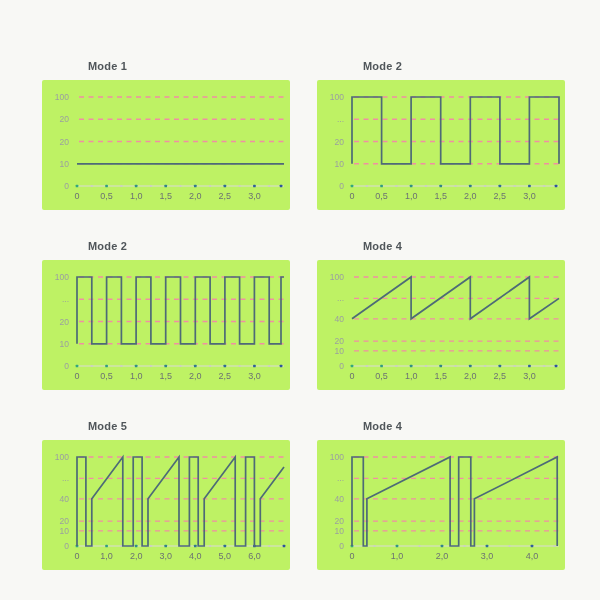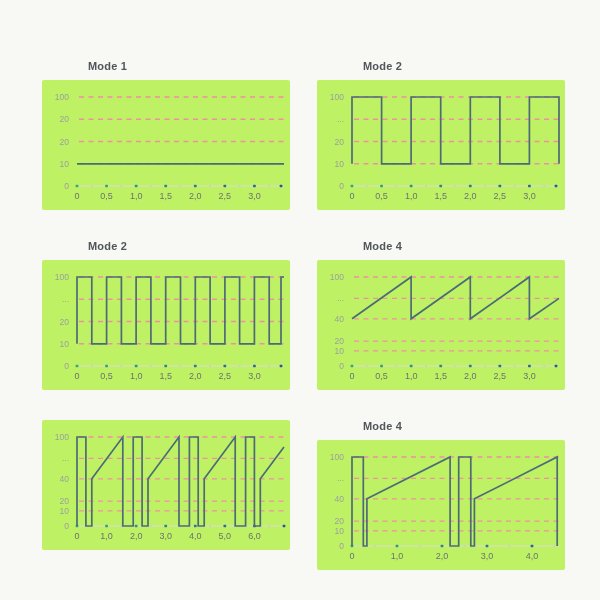--- a/index.html
+++ b/index.html
@@ -191,20 +191,21 @@
           <text x="64.57142857142857" y="119" text-anchor="middle" font-size="9" fill="#6b7273">0,5</text>
           <text x="94.14285714285714" y="119" text-anchor="middle" font-size="9" fill="#6b7273">1,0</text>
           <text x="123.71428571428571" y="119" text-anchor="middle" font-size="9" fill="#6b7273">1,5</text>
           <text x="153.28571428571428" y="119" text-anchor="middle" font-size="9" fill="#6b7273">2,0</text>
           <text x="182.85714285714286" y="119" text-anchor="middle" font-size="9" fill="#6b7273">2,5</text>
           <text x="212.42857142857142" y="119" text-anchor="middle" font-size="9" fill="#6b7273">3,0</text>
         </svg>
       </div>
   </div>
   <div class="chart">
+    <div class="chart-title">Mode 5</div>
     <div class="panel">
         <svg width="248" height="130" viewBox="0 0 248 130">
           <line x1="37" y1="17" x2="242" y2="17" stroke="#f08fa2" stroke-width="1.3" stroke-dasharray="5 4.5"></line>
           <line x1="37" y1="38.36" x2="242" y2="38.36" stroke="#f08fa2" stroke-width="1.3" stroke-dasharray="5 4.5"></line>
           <line x1="37" y1="58.83" x2="242" y2="58.83" stroke="#f08fa2" stroke-width="1.3" stroke-dasharray="5 4.5"></line>
           <line x1="37" y1="81.08" x2="242" y2="81.08" stroke="#f08fa2" stroke-width="1.3" stroke-dasharray="5 4.5"></line>
           <line x1="37" y1="90.86999999999999" x2="242" y2="90.86999999999999" stroke="#f08fa2" stroke-width="1.3" stroke-dasharray="5 4.5"></line>
           <line x1="35" y1="106" x2="242" y2="106" stroke="#dadad6" stroke-width="1.2"></line>
           <rect x="48.885714285714286" y="105.1" width="1.8" height="1.8" fill="#ccccc8"></rect>
           <rect x="78.45714285714286" y="105.1" width="1.8" height="1.8" fill="#ccccc8"></rect>

